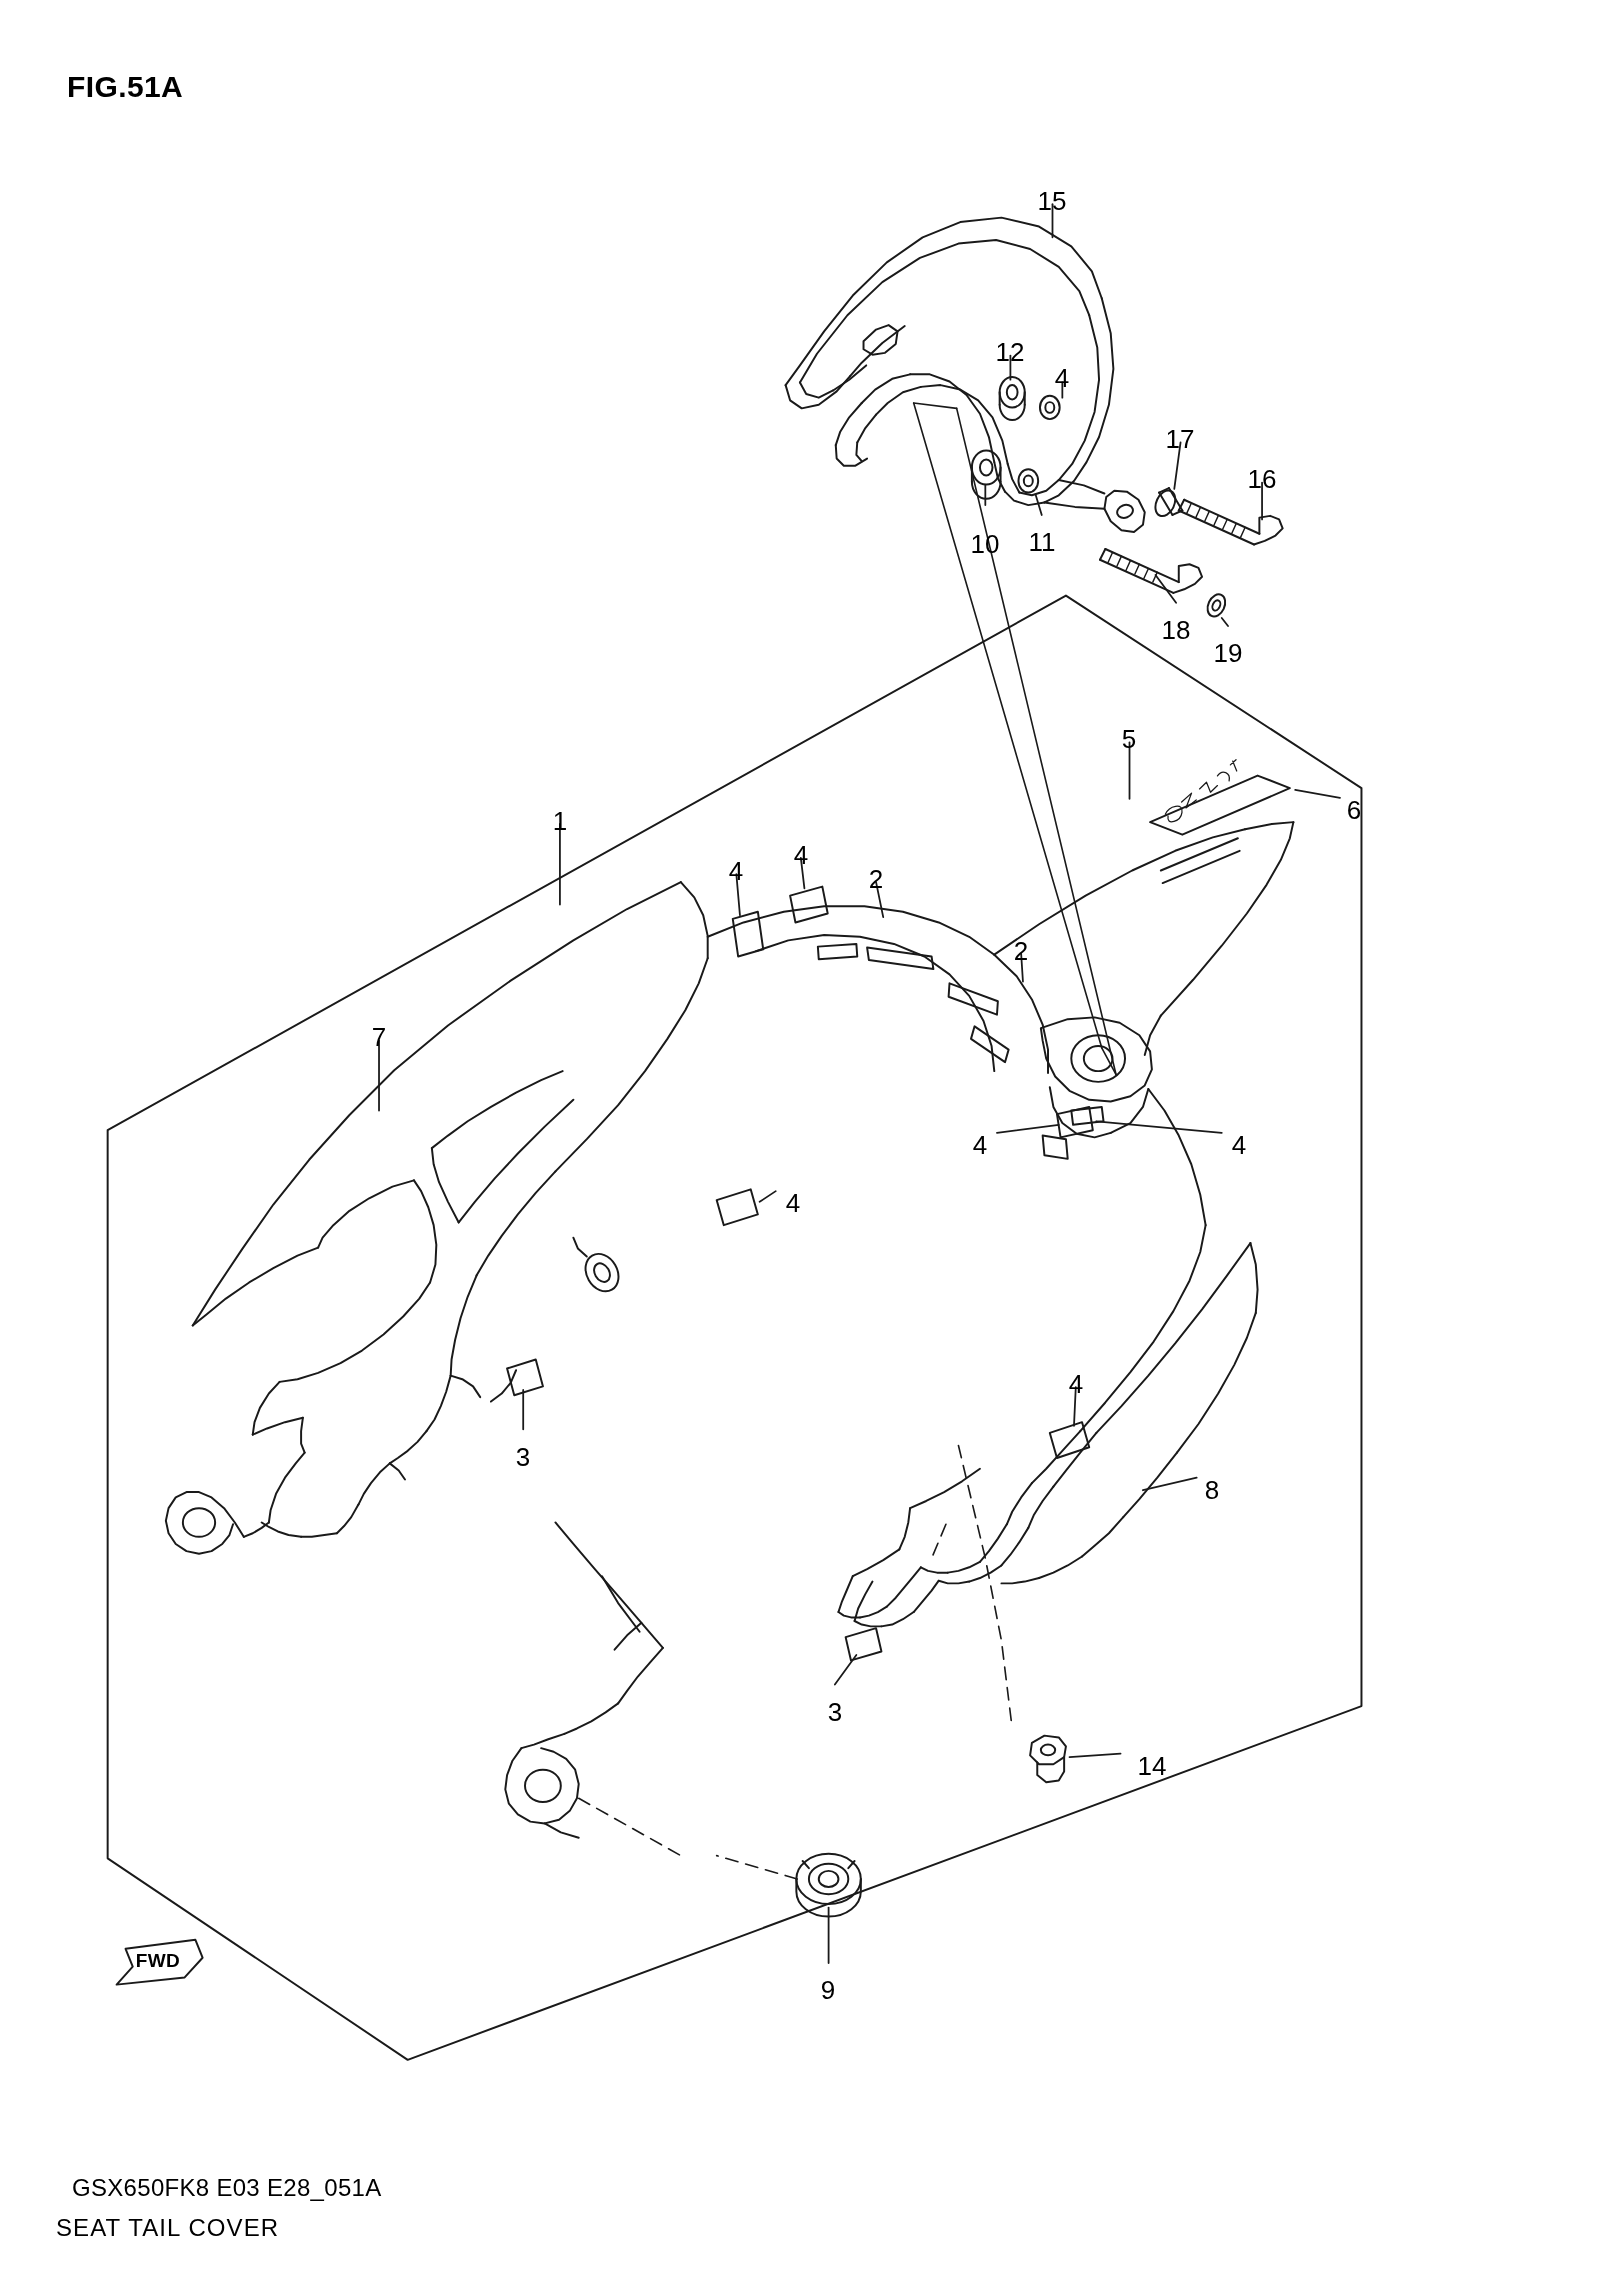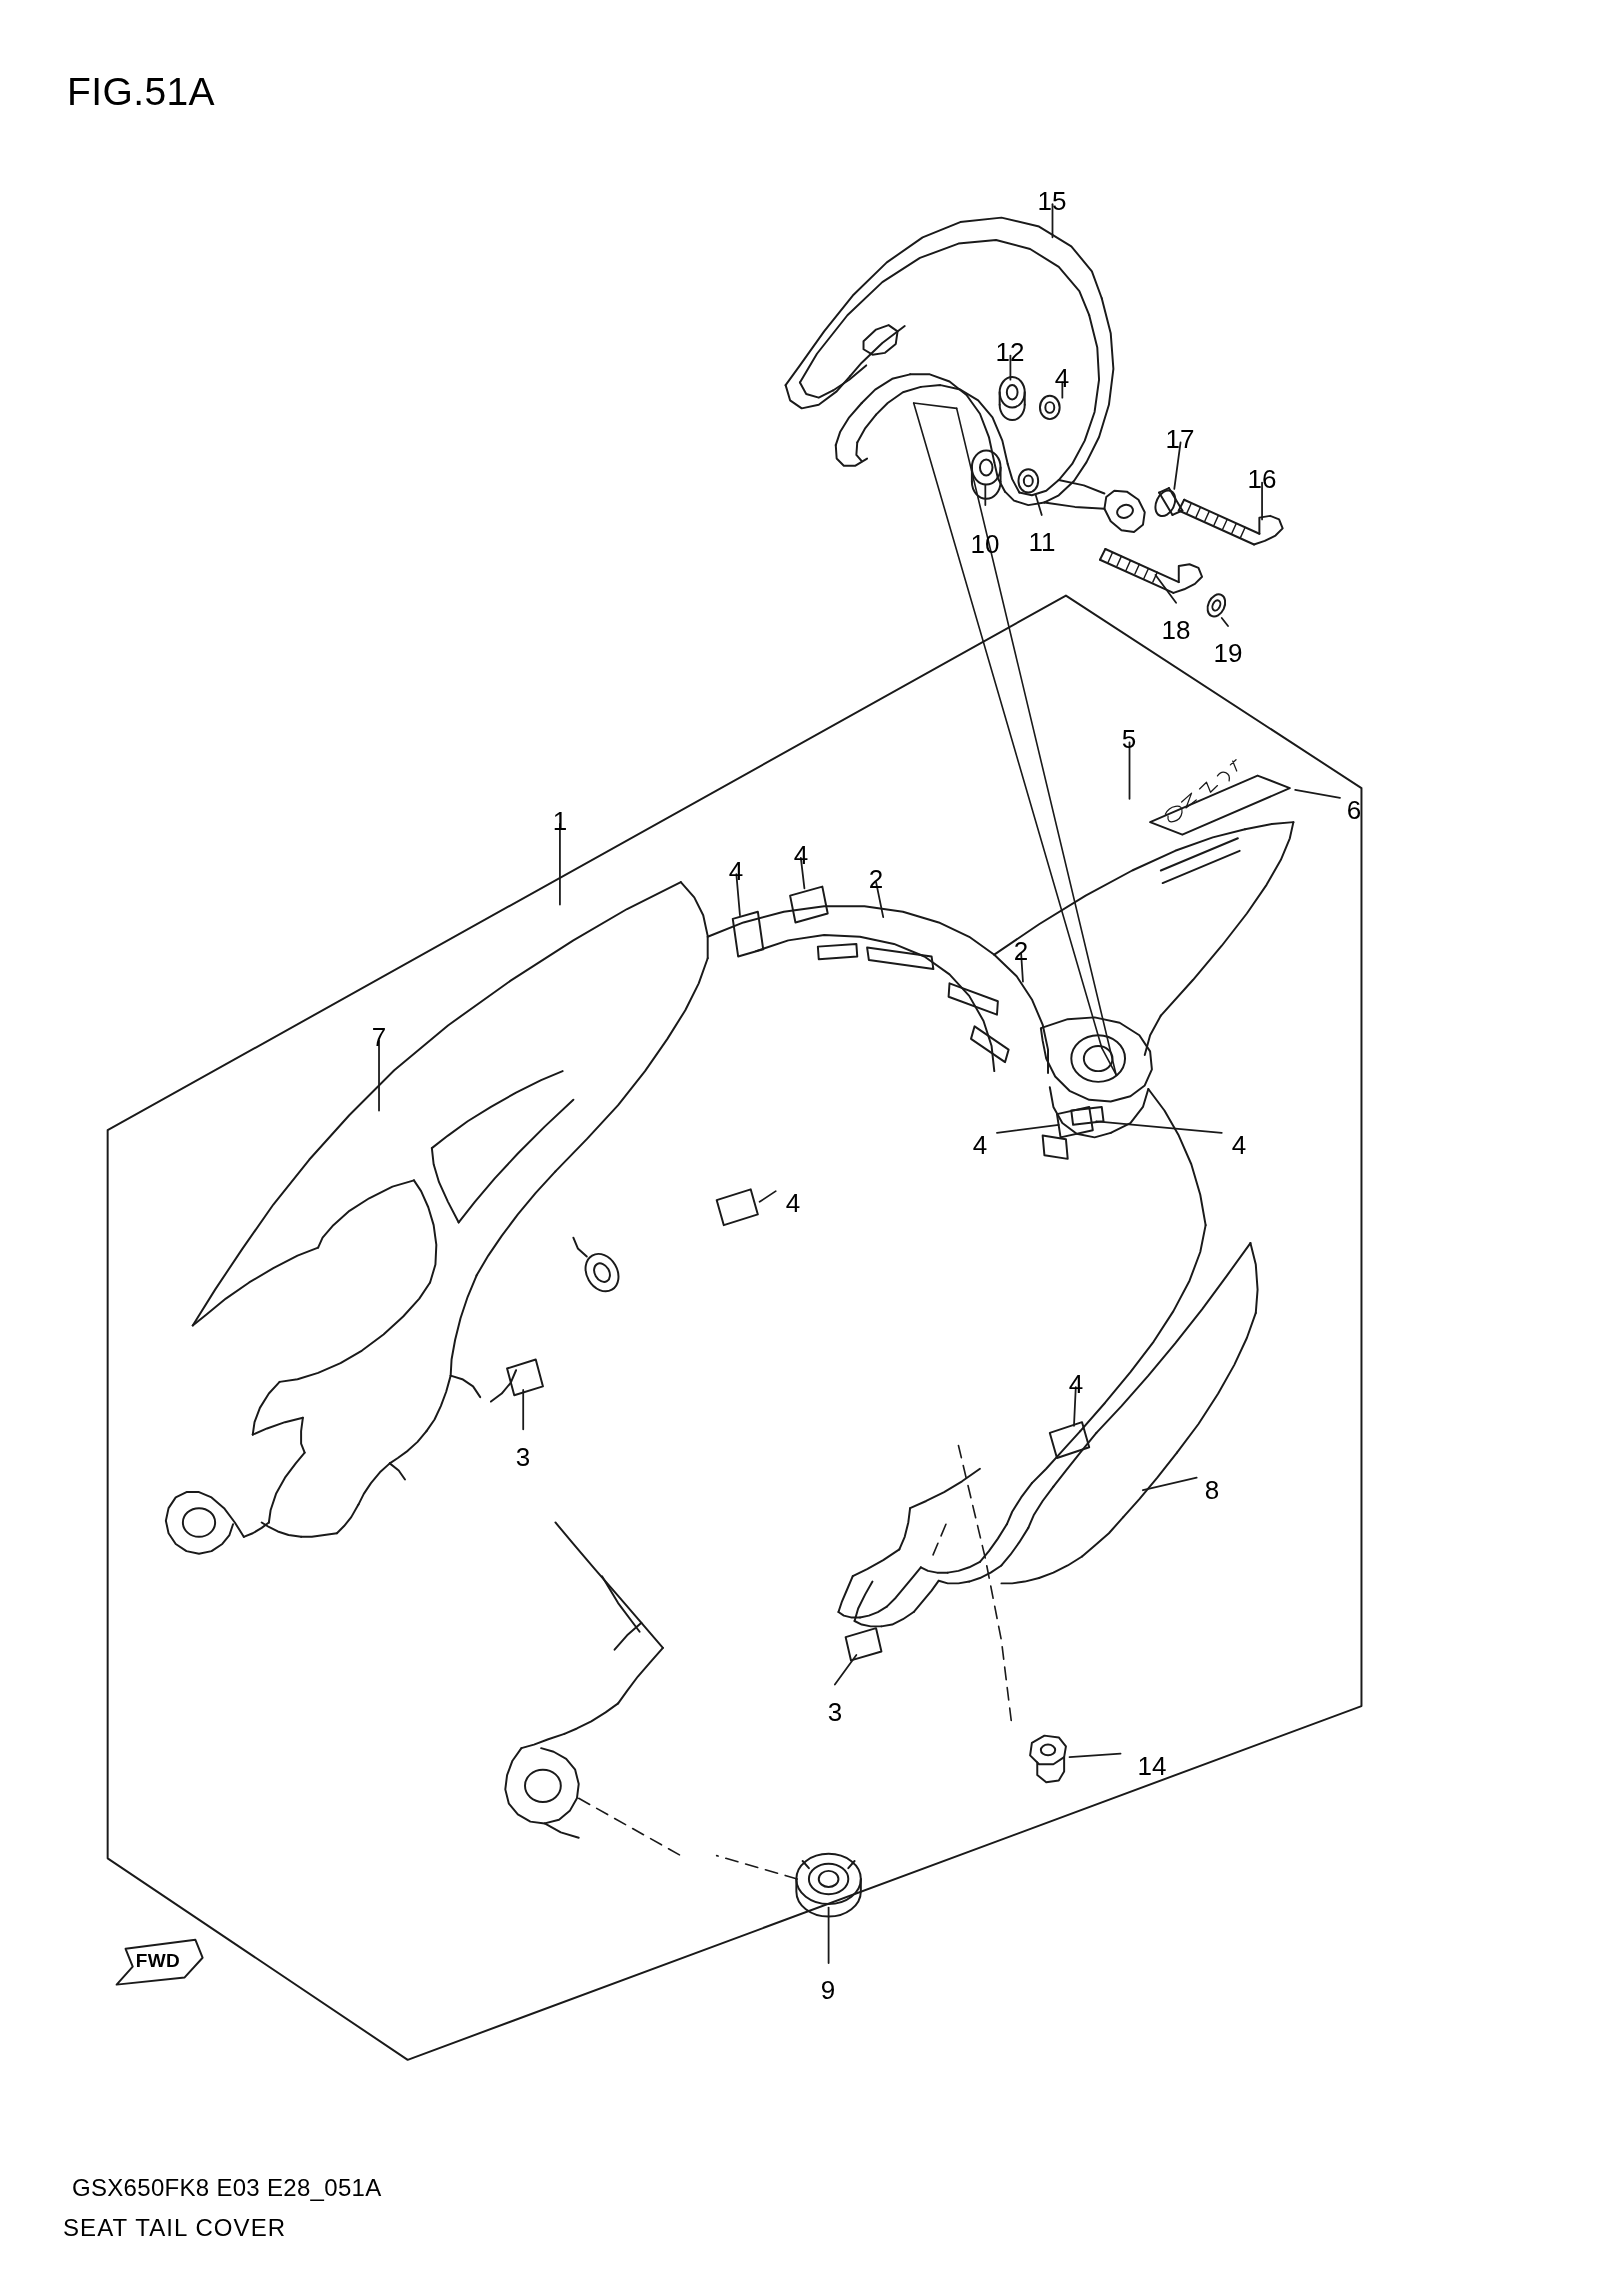--- a/index.html
+++ b/index.html
@@ -18,34 +18,34 @@
   #sheet {
     position: absolute;
     left: 0; top: 0;
     width: 1616px;
     height: 2290px;
   }
   .fig-title {
     position: absolute;
     left: 67px;
     top: 70px;
-    font-size: 39px;
-    font-weight: normal;
+    font-size: 30px;
+    font-weight: bold;
     letter-spacing: 0.4px;
   }
   .footer-code {
     position: absolute;
     left: 72px;
     top: 2174px;
     font-size: 24px;
     letter-spacing: 0.3px;
   }
   .footer-name {
     position: absolute;
-    left: 63px;
+    left: 56px;
     top: 2214px;
     font-size: 24px;
     letter-spacing: 1.1px;
   }
   svg {
     position: absolute;
     left: 0;
     top: 0;
     width: 1616px;
     height: 2290px;

